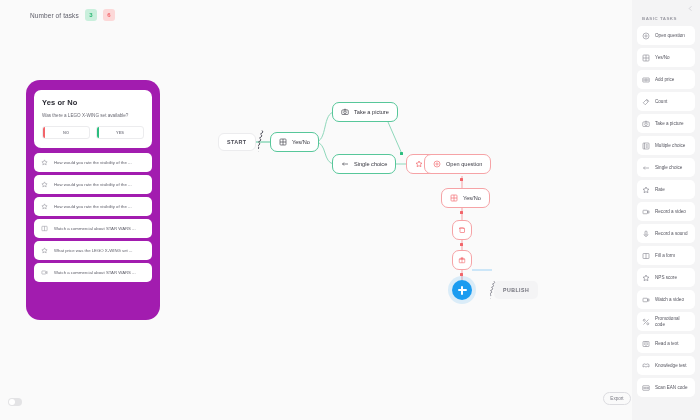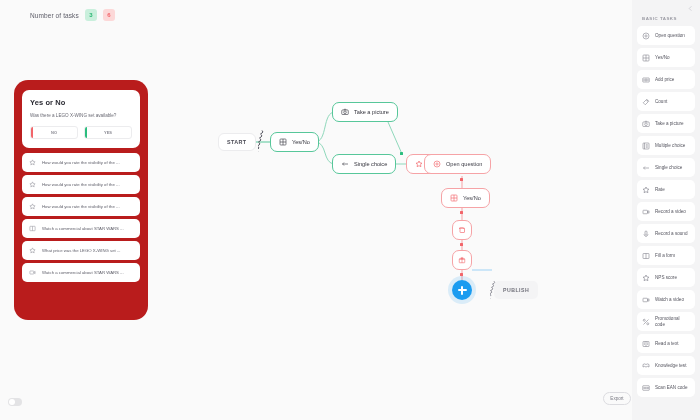--- a/index.html
+++ b/index.html
@@ -15,22 +15,22 @@
   
   .topbar { position:absolute; left:0; top:0; width:632px; height:30px;
             display:flex; align-items:center; padding-left:30px; gap:6px; }
   .topbar-label { font-size:6.5px; color:#5d5d68; letter-spacing:.1px; }
   .badge { width:12px; height:12px; border-radius:3px; display:flex;
            align-items:center; justify-content:center; font-size:6px; font-weight:700; }
   .badge.green { background:#c9efdc; color:#2bb673; }
   .badge.red   { background:#fcd8d8; color:#f2656a; }
 
   
-  .phone { position:absolute; left:14px; top:80px; width:134px; height:240px;
-           background:#b91c1c; border-radius:14px; padding:10px 8px; }
+  .phone { position:absolute; left:26px; top:80px; width:134px; height:240px;
+           background:#a21caf; border-radius:14px; padding:10px 8px; }
   .pcard { background:#fff; border-radius:7px; padding:8px 8px 9px; }
   .pcard-title { font-size:7.5px; font-weight:700; color:#2b2b33; letter-spacing:.1px; }
   .pcard-q { font-size:4.6px; color:#6a6a74; margin-top:6px; line-height:1.3; }
   .pbtns { display:flex; gap:6px; margin-top:7px; }
   .pbtn { flex:1; height:13px; background:#fff; border:1px solid #ececee;
           border-radius:3px; display:flex; align-items:center; justify-content:center;
           font-size:4px; color:#8b8b94; font-weight:700; position:relative; overflow:hidden; }
   .pbtn::before { content:""; position:absolute; left:0; top:0; bottom:0; width:2px; }
   .pbtn.no::before  { background:#f2656a; }
   .pbtn.yes::before { background:#2bbd7e; }

